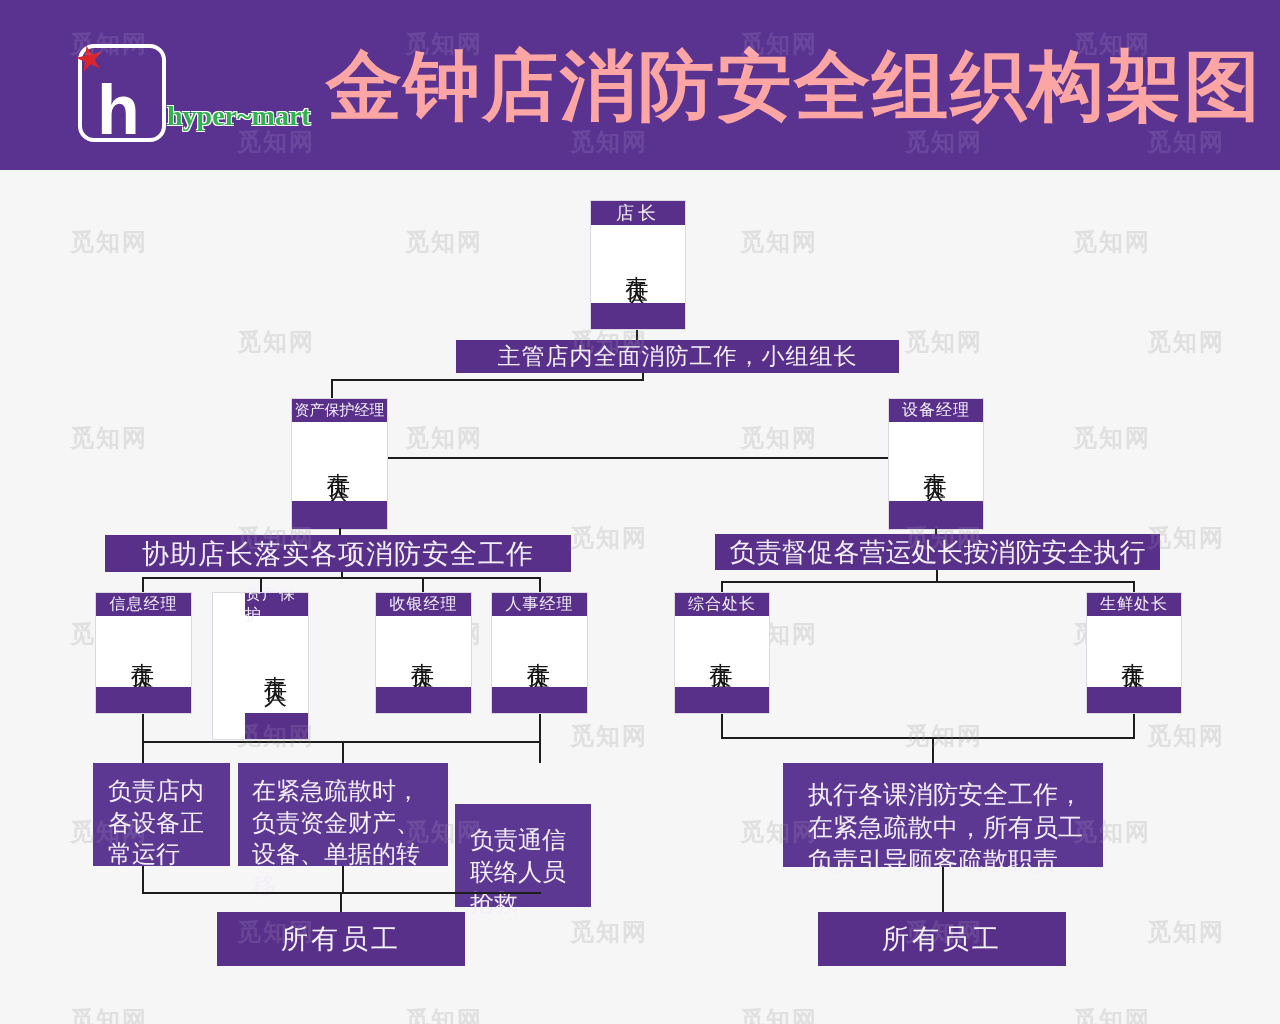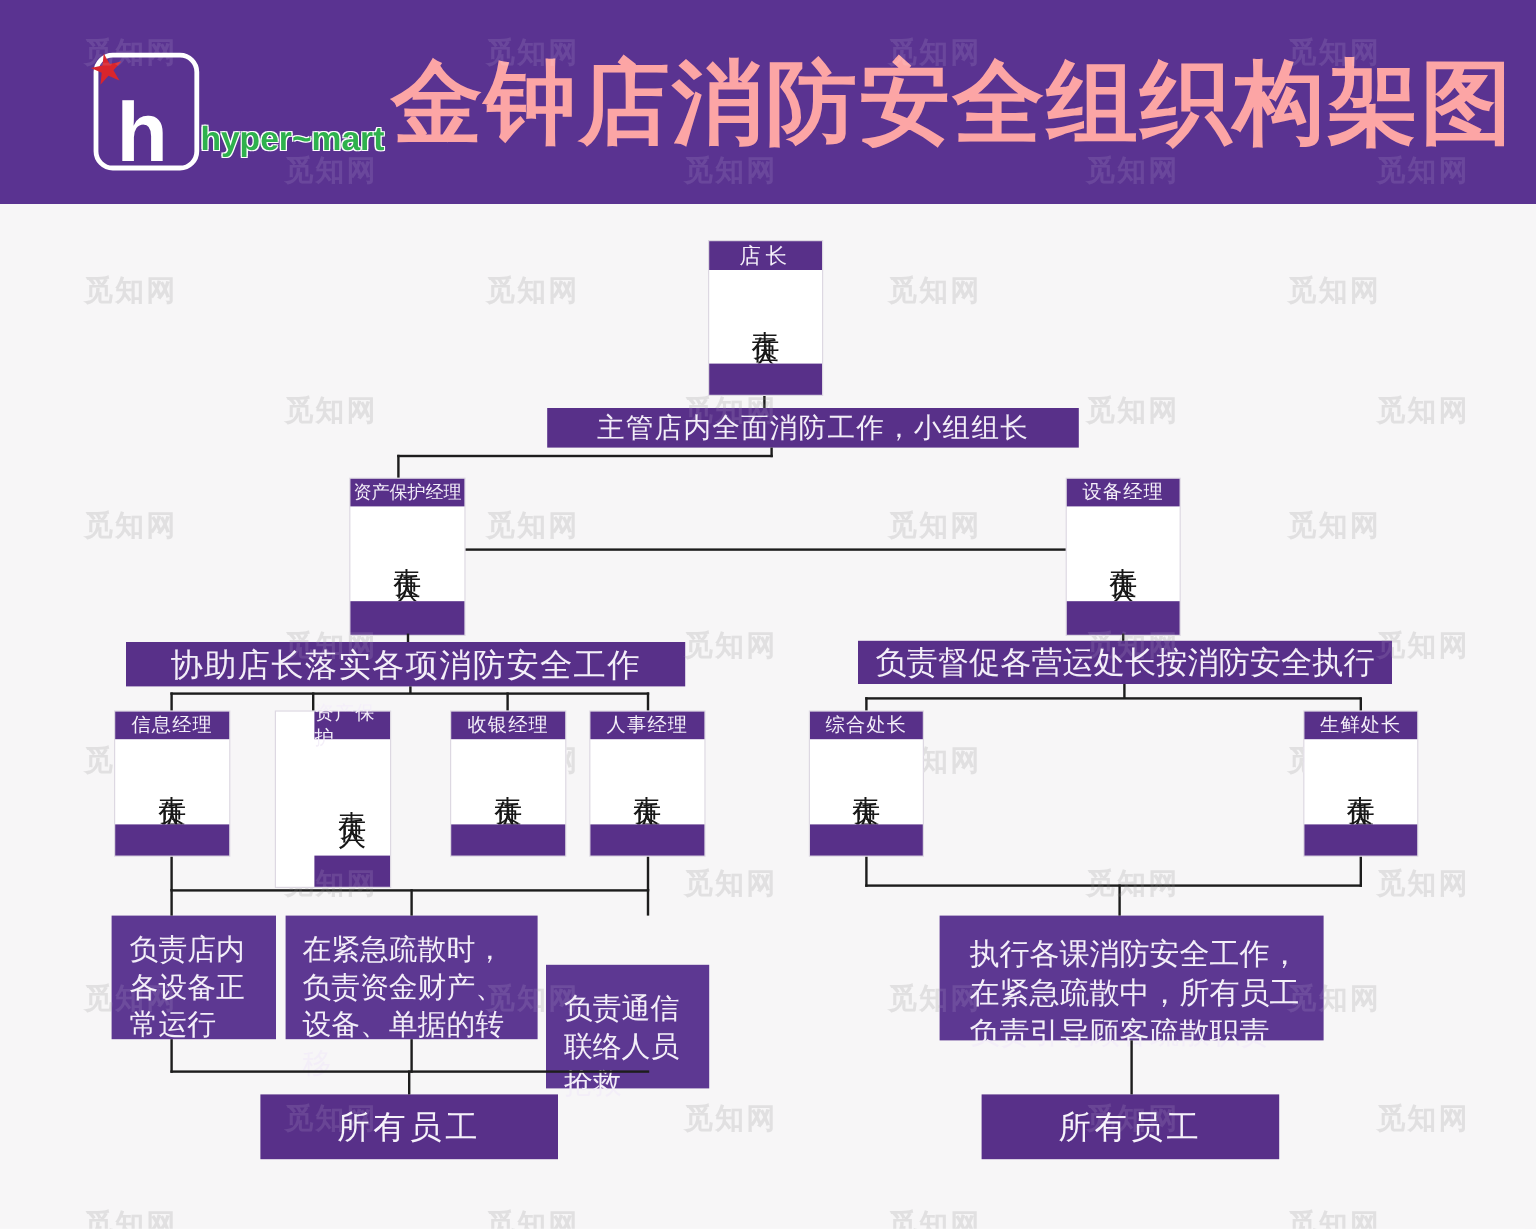--- a/index.html
+++ b/index.html
@@ -9,21 +9,21 @@
   
   .banner{position:absolute;left:0;top:0;width:1280px;height:170px;background:#5a3391;z-index:2;}
   .logo-box{position:absolute;left:78px;top:44px;width:80px;height:90px;border:4px solid #ffffff;border-radius:16px;}
   .logo-h{position:absolute;left:15px;bottom:-12px;font-size:70px;font-weight:900;color:#ffffff;font-family:"Liberation Sans",sans-serif;}
   .logo-star{position:absolute;left:-8px;top:-10px;font-size:34px;color:#d9252c;transform:rotate(-12deg);}
   .brand-cn{position:absolute;left:170px;top:34px;font-size:56px;font-weight:800;letter-spacing:10px;color:#5a3391;
     text-shadow:-2px -2px 0 #fff,2px -2px 0 #fff,-2px 2px 0 #fff,2px 2px 0 #fff,0 -2px 0 #fff,0 2px 0 #fff,-2px 0 0 #fff,2px 0 0 #fff;
     font-family:"DejaVu Sans",sans-serif;}
   .brand-en{position:absolute;left:167px;top:100px;font-size:28px;font-weight:800;color:#2fb14d;
     text-shadow:-1px -1px 0 #fff,1px -1px 0 #fff,-1px 1px 0 #fff,1px 1px 0 #fff;
-    font-family:Liberation Sans, sans-serif;}
+    font-family:Liberation Serif, serif;}
   .page-title{position:absolute;left:326px;top:36px;width:930px;font-size:76px;font-weight:bold;color:#fca5a5;
     letter-spacing:2px;white-space:nowrap;font-family:"Liberation Sans",sans-serif;}
 
   
   .chart{position:absolute;left:0;top:0;width:1280px;height:1024px;z-index:2;}
   .rbox{position:absolute;display:flex;flex-direction:column;background:#ffffff;border:1px solid #ddd8e2;box-sizing:border-box;}
   .rbox-head{height:23px;background:#583089;color:#f4eff9;display:flex;align-items:center;justify-content:center;
     font-size:16px;letter-spacing:1px;font-family:"DejaVu Serif",serif;flex:0 0 auto;}
   .rbox-head.big{height:24px;font-size:18px;letter-spacing:4px;}
   .rbox-head.small{font-size:15px;letter-spacing:0;}
@@ -142,21 +142,21 @@
 
     <div class="bar" style="left:715px;top:534px;width:445px;height:36px;font-size:26px;">负责督促各营运处长按消防安全执行</div>
 
     <div class="rbox" style="left:95px;top:592px;width:97px;height:122px;">
       <div class="rbox-head">信息经理</div>
       <div class="rbox-body">
           <span class="vtext">责任人</span>
         </div>
       <div class="rbox-foot"></div>
     </div>
-    <div class="rbox" style="left:229px;top:592px;width:97px;height:148px;padding-left:32px;">
+    <div class="rbox" style="left:212px;top:592px;width:97px;height:148px;padding-left:32px;">
       <div class="rbox-head">资产保护</div>
       <div class="rbox-body">
           <span class="vtext">责任人</span>
         </div>
       <div class="rbox-foot"></div>
     </div>
     <div class="rbox" style="left:491px;top:592px;width:97px;height:122px;">
       <div class="rbox-head">人事经理</div>
       <div class="rbox-body">
           <span class="vtext">责任人</span>

